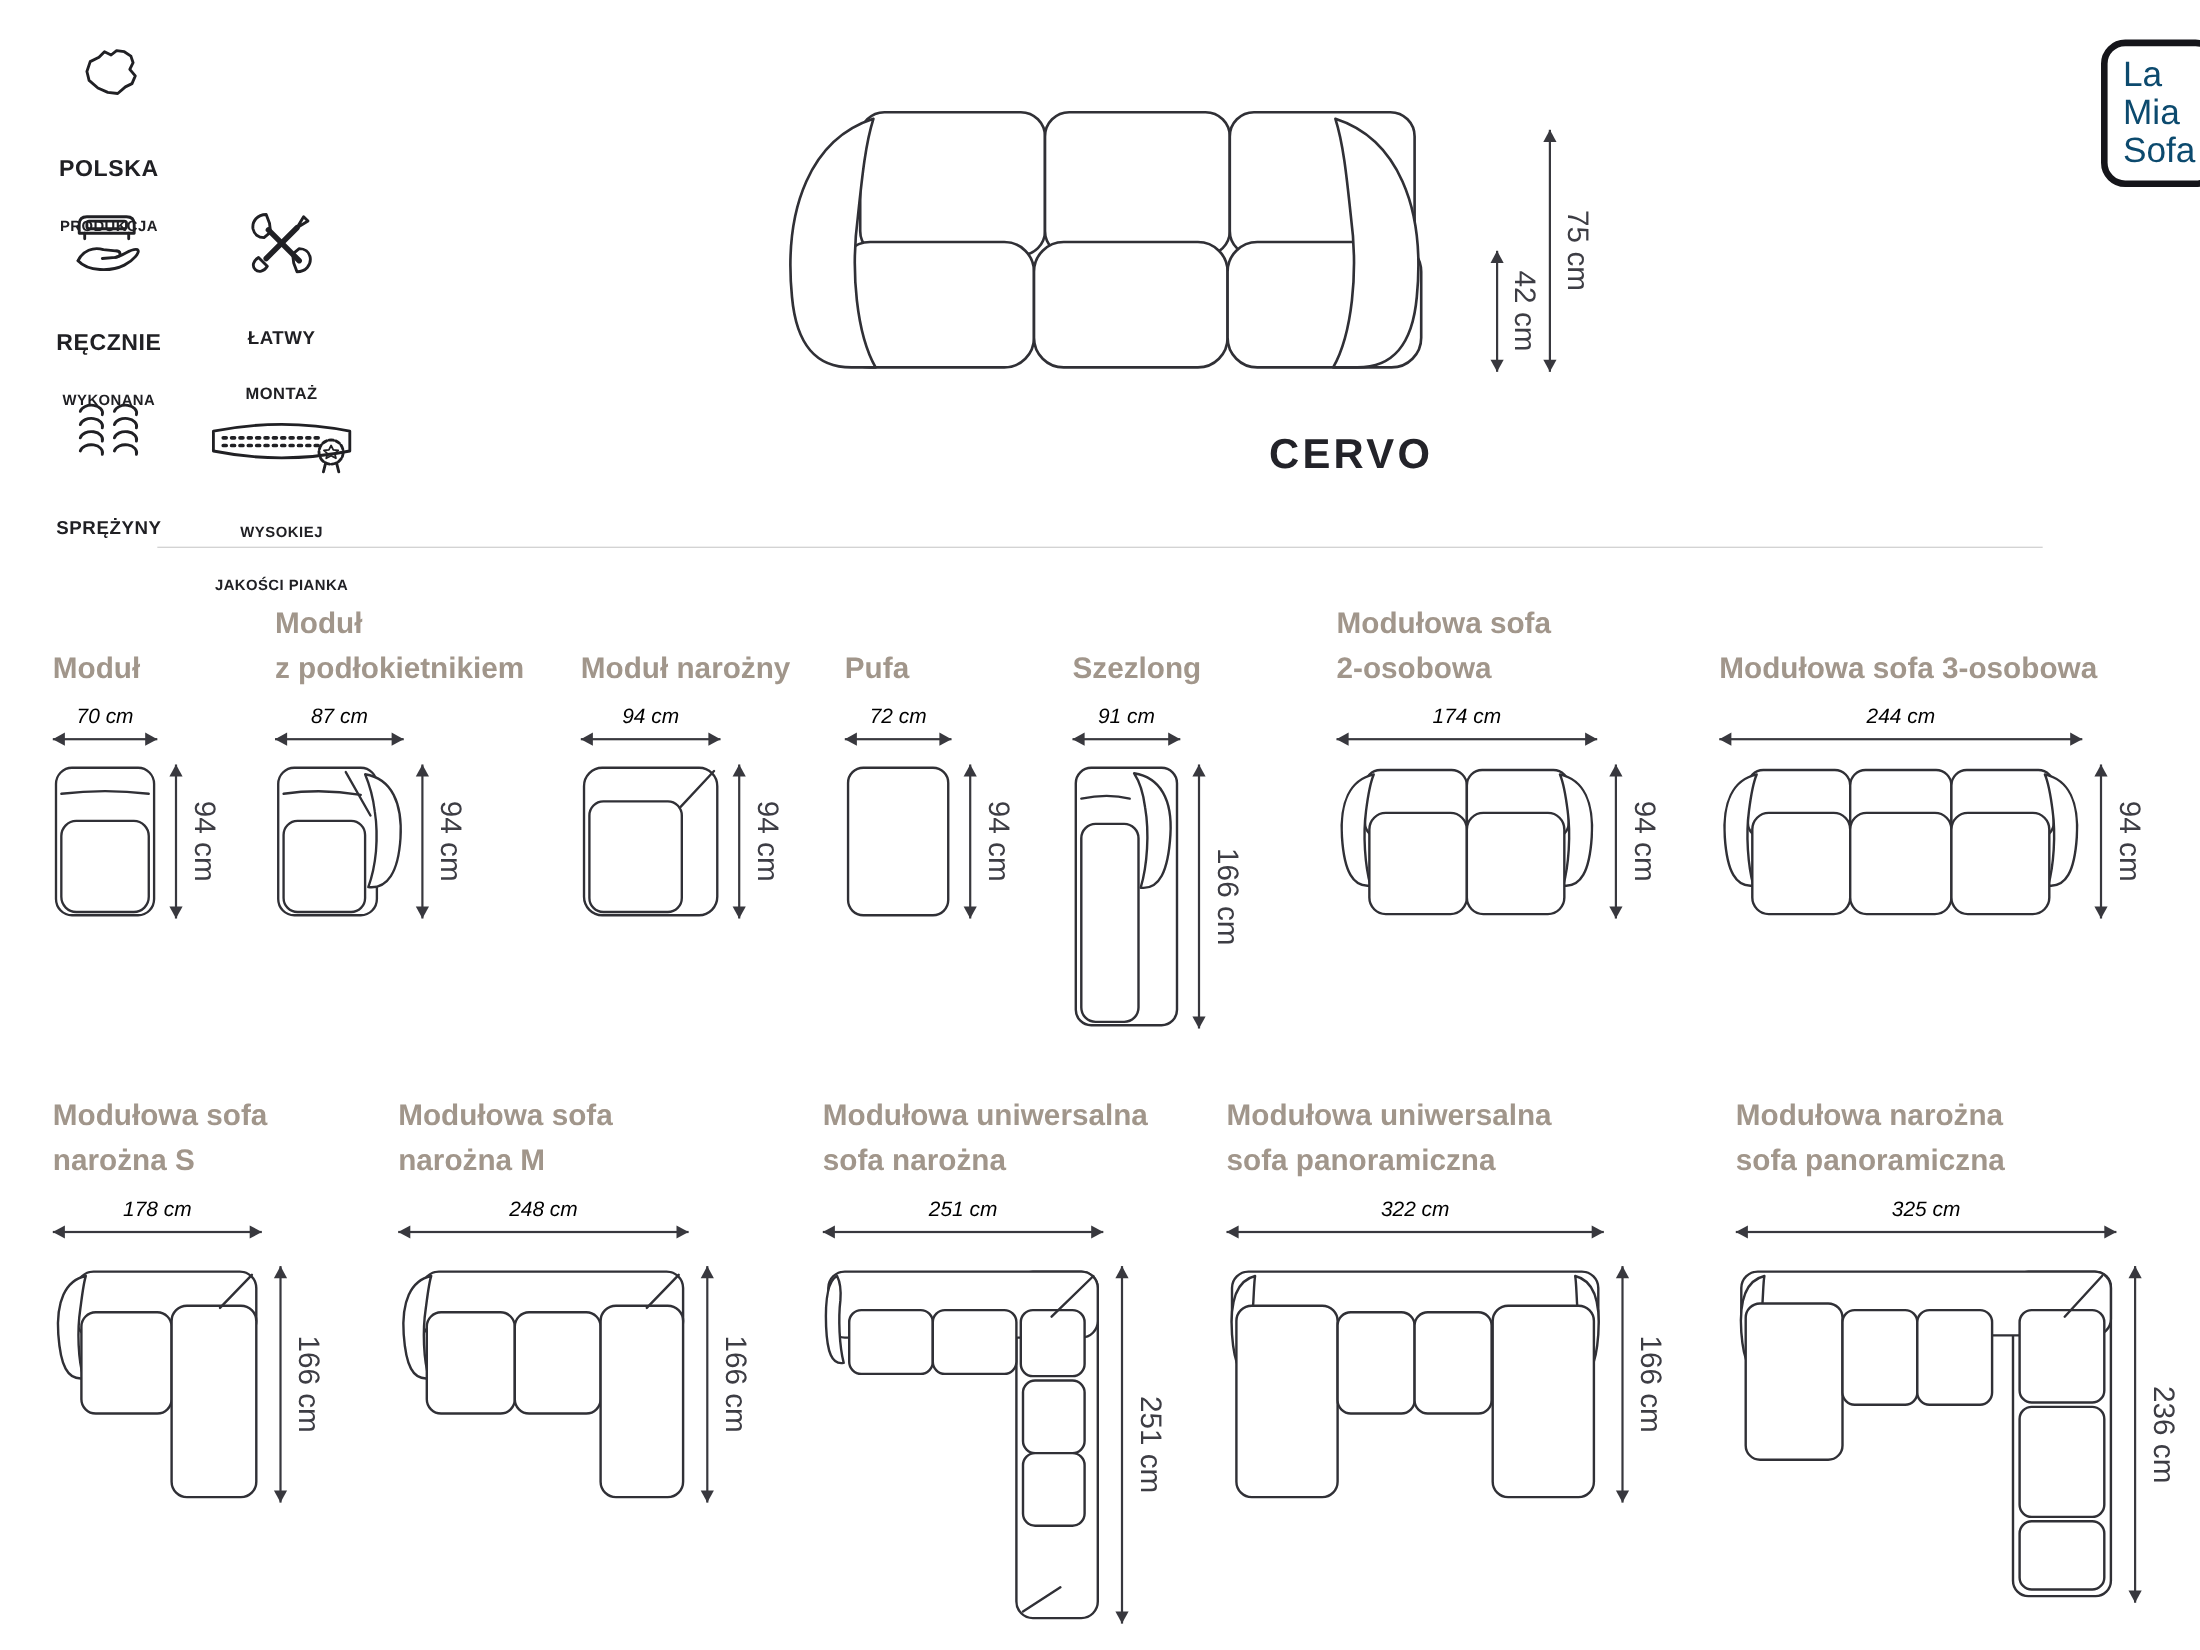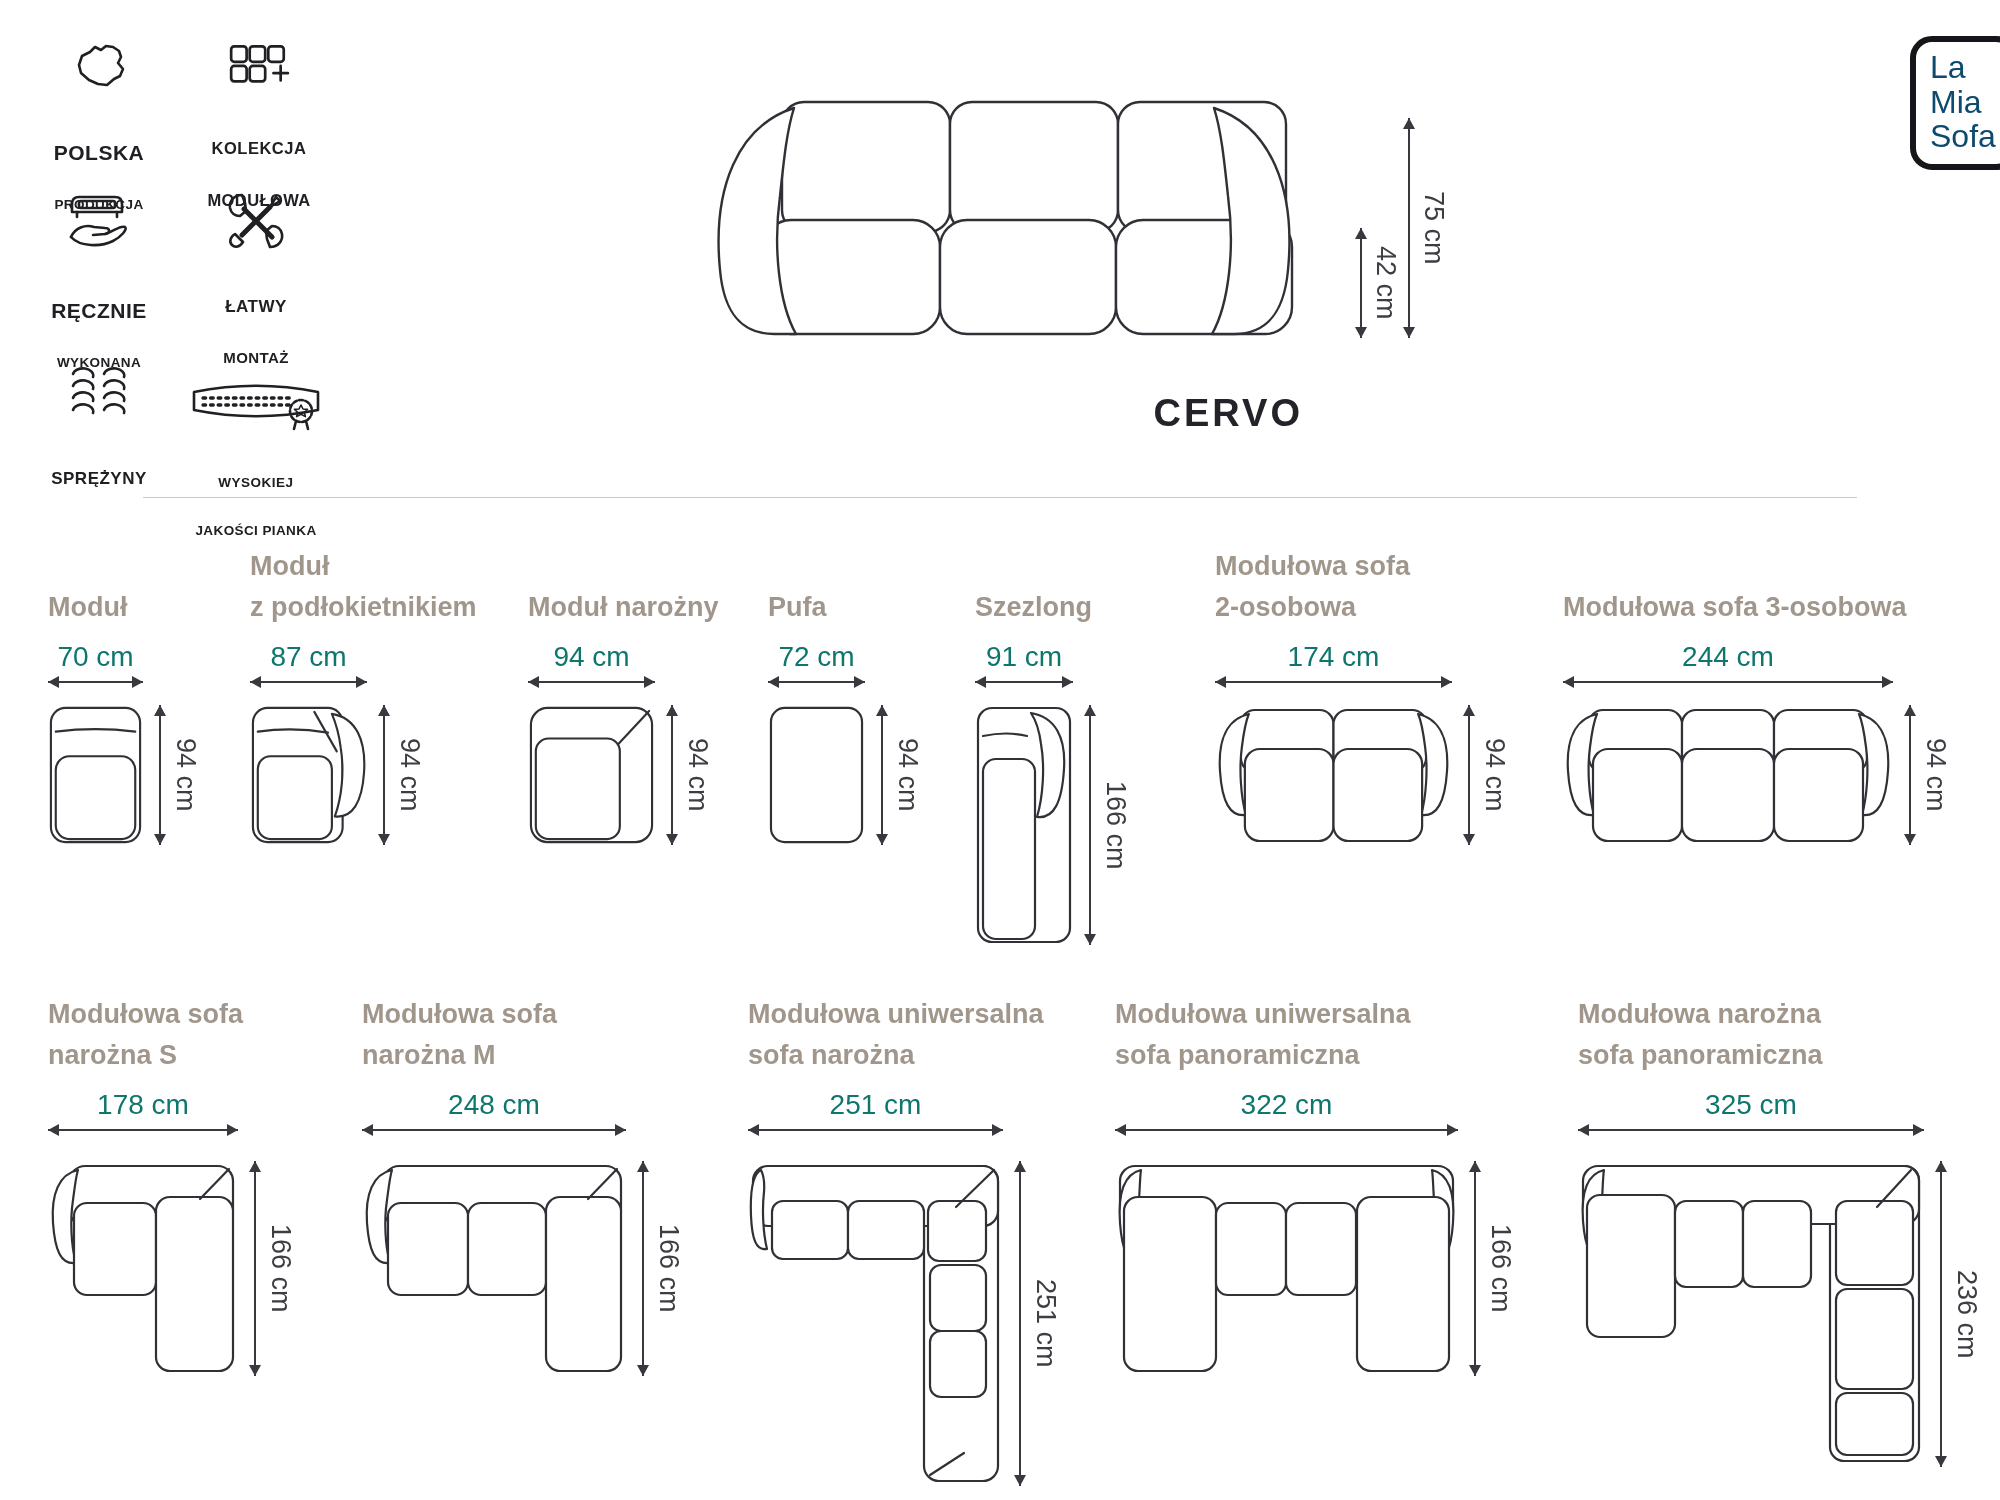--- a/index.html
+++ b/index.html
@@ -29,21 +29,21 @@
   .h-arrow{position:relative;height:2px;background:#38383e;width:100%;}
   .h-arrow::before{content:"";position:absolute;left:0;top:-5px;border-top:6px solid transparent;
       border-bottom:6px solid transparent;border-right:11px solid #38383e;}
   .h-arrow::after{content:"";position:absolute;right:0;top:-5px;border-top:6px solid transparent;
       border-bottom:6px solid transparent;border-left:11px solid #38383e;}
   .v-arrow{position:relative;width:2px;background:#38383e;height:100%;}
   .v-arrow::before{content:"";position:absolute;top:0;left:-5px;border-left:6px solid transparent;
       border-right:6px solid transparent;border-bottom:11px solid #38383e;}
   .v-arrow::after{content:"";position:absolute;bottom:0;left:-5px;border-left:6px solid transparent;
       border-right:6px solid transparent;border-top:11px solid #38383e;}
-  .dim-lbl{font-size:28px;color:#0f766e;}
+  .dim-lbl{font-size:19px;color:#000000;font-style:italic;}
   .dim-lbl-v{font-size:27px;color:#3d3d44;writing-mode:vertical-rl;}
 
   .vdim{position:absolute;display:flex;gap:8px;align-items:center;}
 
   
   .card{position:absolute;}
   .card-title{min-height:84px;display:flex;flex-direction:column;justify-content:flex-end;
               color:#a1968b;font-size:27px;font-weight:700;line-height:1.5;}
   .card.r2 .card-title{min-height:92px;}
   .dim-top{margin-top:14px;width:var(--dw);display:flex;flex-direction:column;align-items:center;}
@@ -63,34 +63,20 @@
   <div class="feature" style="left:40px;top:38px;width:118px;">
     <span>
       <svg width="64" height="60" viewBox="0 0 64 52">
         <path d="M23,10 L28,5 L34,8 L39,4 L46,5 L52,9 L54,15 L51,21 L56,27 L53,34 L47,37 L40,43 L31,42 L22,38 L14,31 L12,23 L15,14 Z"></path>
       </svg>
     </span>
     <span class="f-title" style="font-size:21px;">POLSKA</span>
     <span class="f-sub" style="font-size:13.5px;">PRODUKCJA</span>
   </div>
 
-  <div class="feature" style="left:178px;top:40px;width:162px;">
-    <span>
-      <svg width="66" height="56" viewBox="0 0 64 52">
-        <rect x="5" y="5" width="15" height="15" rx="3"></rect>
-          <rect x="23" y="5" width="15" height="15" rx="3"></rect>
-        <rect x="41" y="5" width="15" height="15" rx="3"></rect>
-          <rect x="5" y="24" width="15" height="15" rx="3"></rect>
-        <rect x="23" y="24" width="15" height="15" rx="3"></rect>
-        <path d="M46,31 H60 M53,24 V38"></path>
-      </svg>
-    </span>
-    <span class="f-title" style="font-size:16.5px;">KOLEKCJA</span>
-    <span class="f-sub" style="font-size:16.5px;">MODUŁOWA</span>
-  </div>
 
   <div class="feature" style="left:40px;top:190px;width:118px;">
     <span>
       <svg width="68" height="66" viewBox="0 0 68 62">
         <path d="M14,5 H50 Q57,5 57,12 V20 H7 V12 Q7,5 14,5 Z"></path>
         <rect x="14" y="9" width="36" height="7" rx="2"></rect>
         <path d="M12,20 V25 M52,20 V25"></path>
         <path d="M6,45 C10,36 20,32 29,35 L40,36 C45,36 46,41 40,42 L28,43"></path>
         <path d="M40,42 C48,40 55,33 60,35 C63,37 56,45 48,49 C36,55 15,55 6,45"></path>
       </svg>

